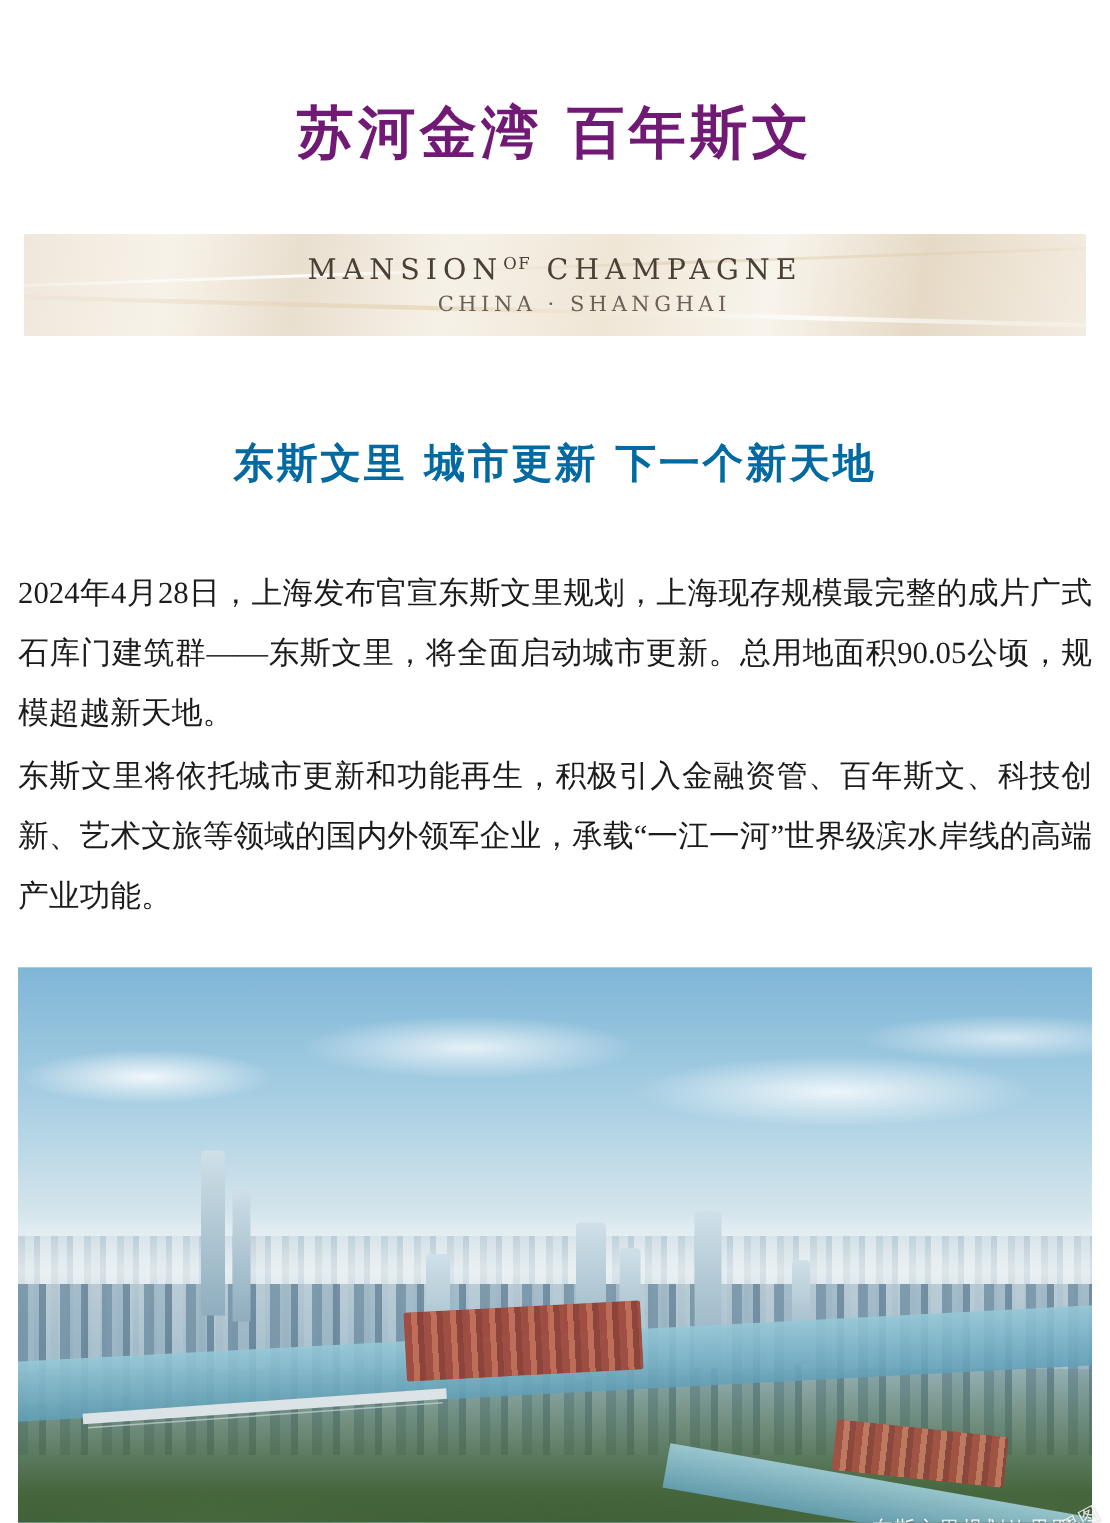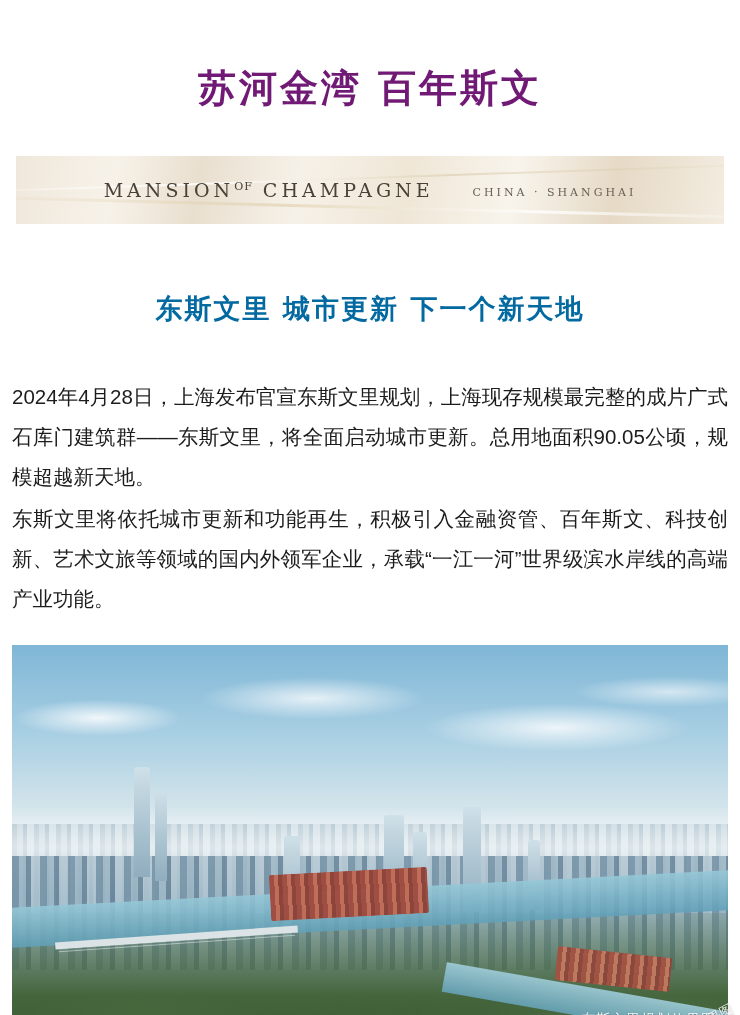--- a/index.html
+++ b/index.html
@@ -72,40 +72,40 @@
     width: 120%;
     height: 3px;
     background: linear-gradient(90deg, rgba(255,255,255,0) 0%, rgba(226,210,178,0.7) 40%, rgba(255,255,255,0.8) 70%, rgba(255,255,255,0) 100%);
     transform: rotate(1.5deg);
   }
   .banner-inner {
     position: relative;
     z-index: 2;
     height: 100%;
     display: flex;
-    flex-direction: row;
+    flex-direction: column;
     align-items: center;
     justify-content: center;
   }
   .brand-line {
     font-family: "DejaVu Serif", "Liberation Serif", serif;
     font-size: 19px;
     letter-spacing: 4px;
     color: #4a4036;
     white-space: nowrap;
   }
   .brand-line .sup {
     font-size: 11px;
     vertical-align: super;
     letter-spacing: 1px;
   }
   .brand-sub {
     margin-top: 4px;
     font-family: "DejaVu Serif", "Liberation Serif", serif;
-    font-size: 11px;
+    font-size: 14px;
     letter-spacing: 3px;
     color: #6b6055;
     margin-left: 39px;
   }
 
   
   .sub-title {
     text-align: center;
     font-family: "DejaVu Serif", "Liberation Serif", serif;
     font-size: 27px;
@@ -114,21 +114,21 @@
     letter-spacing: 2px;
     padding-top: 44px;
     padding-bottom: 10px;
   }
 
   
   .body-copy {
     padding: 18px 12px 0 12px;
   }
   .para {
-    font-family: Liberation Sans, sans-serif;
+    font-family: Liberation Serif, serif;
     font-size: 20.5px;
     line-height: 1.95;
     color: #1c1c1c;
     text-align: justify;
     text-justify: inter-ideograph;
     margin: 0 0 2px 0;
   }
 
   
   .figure {

